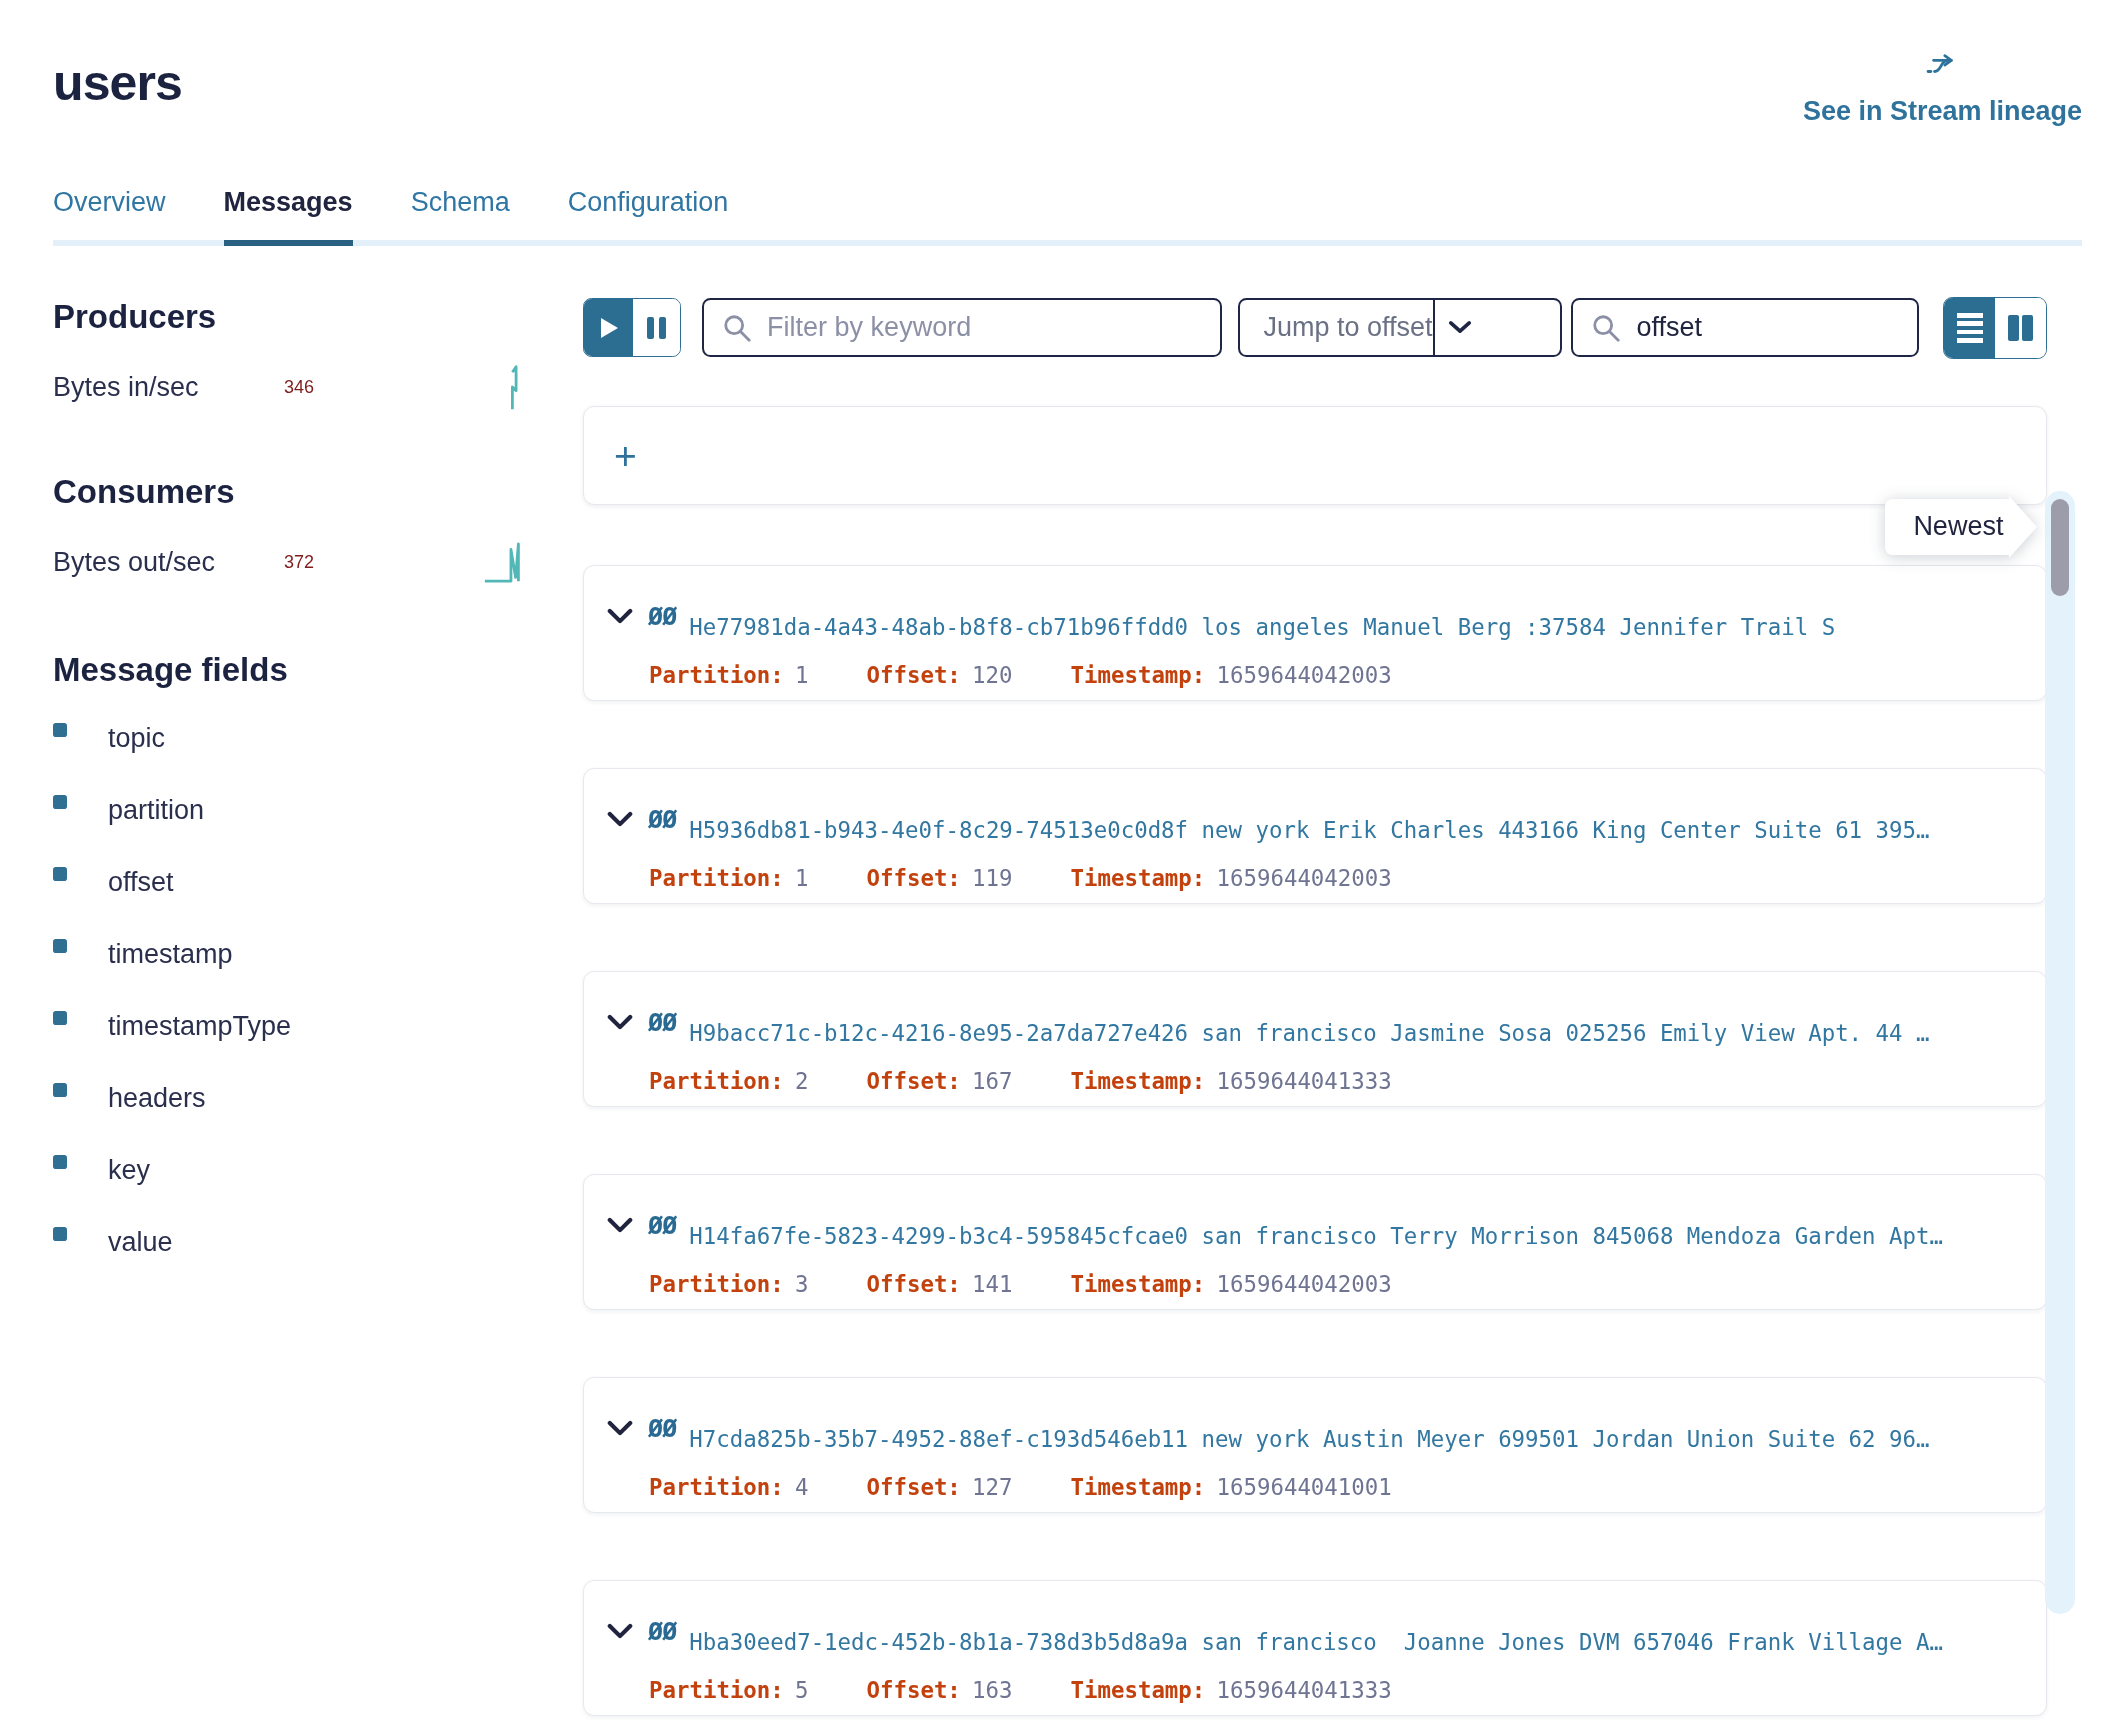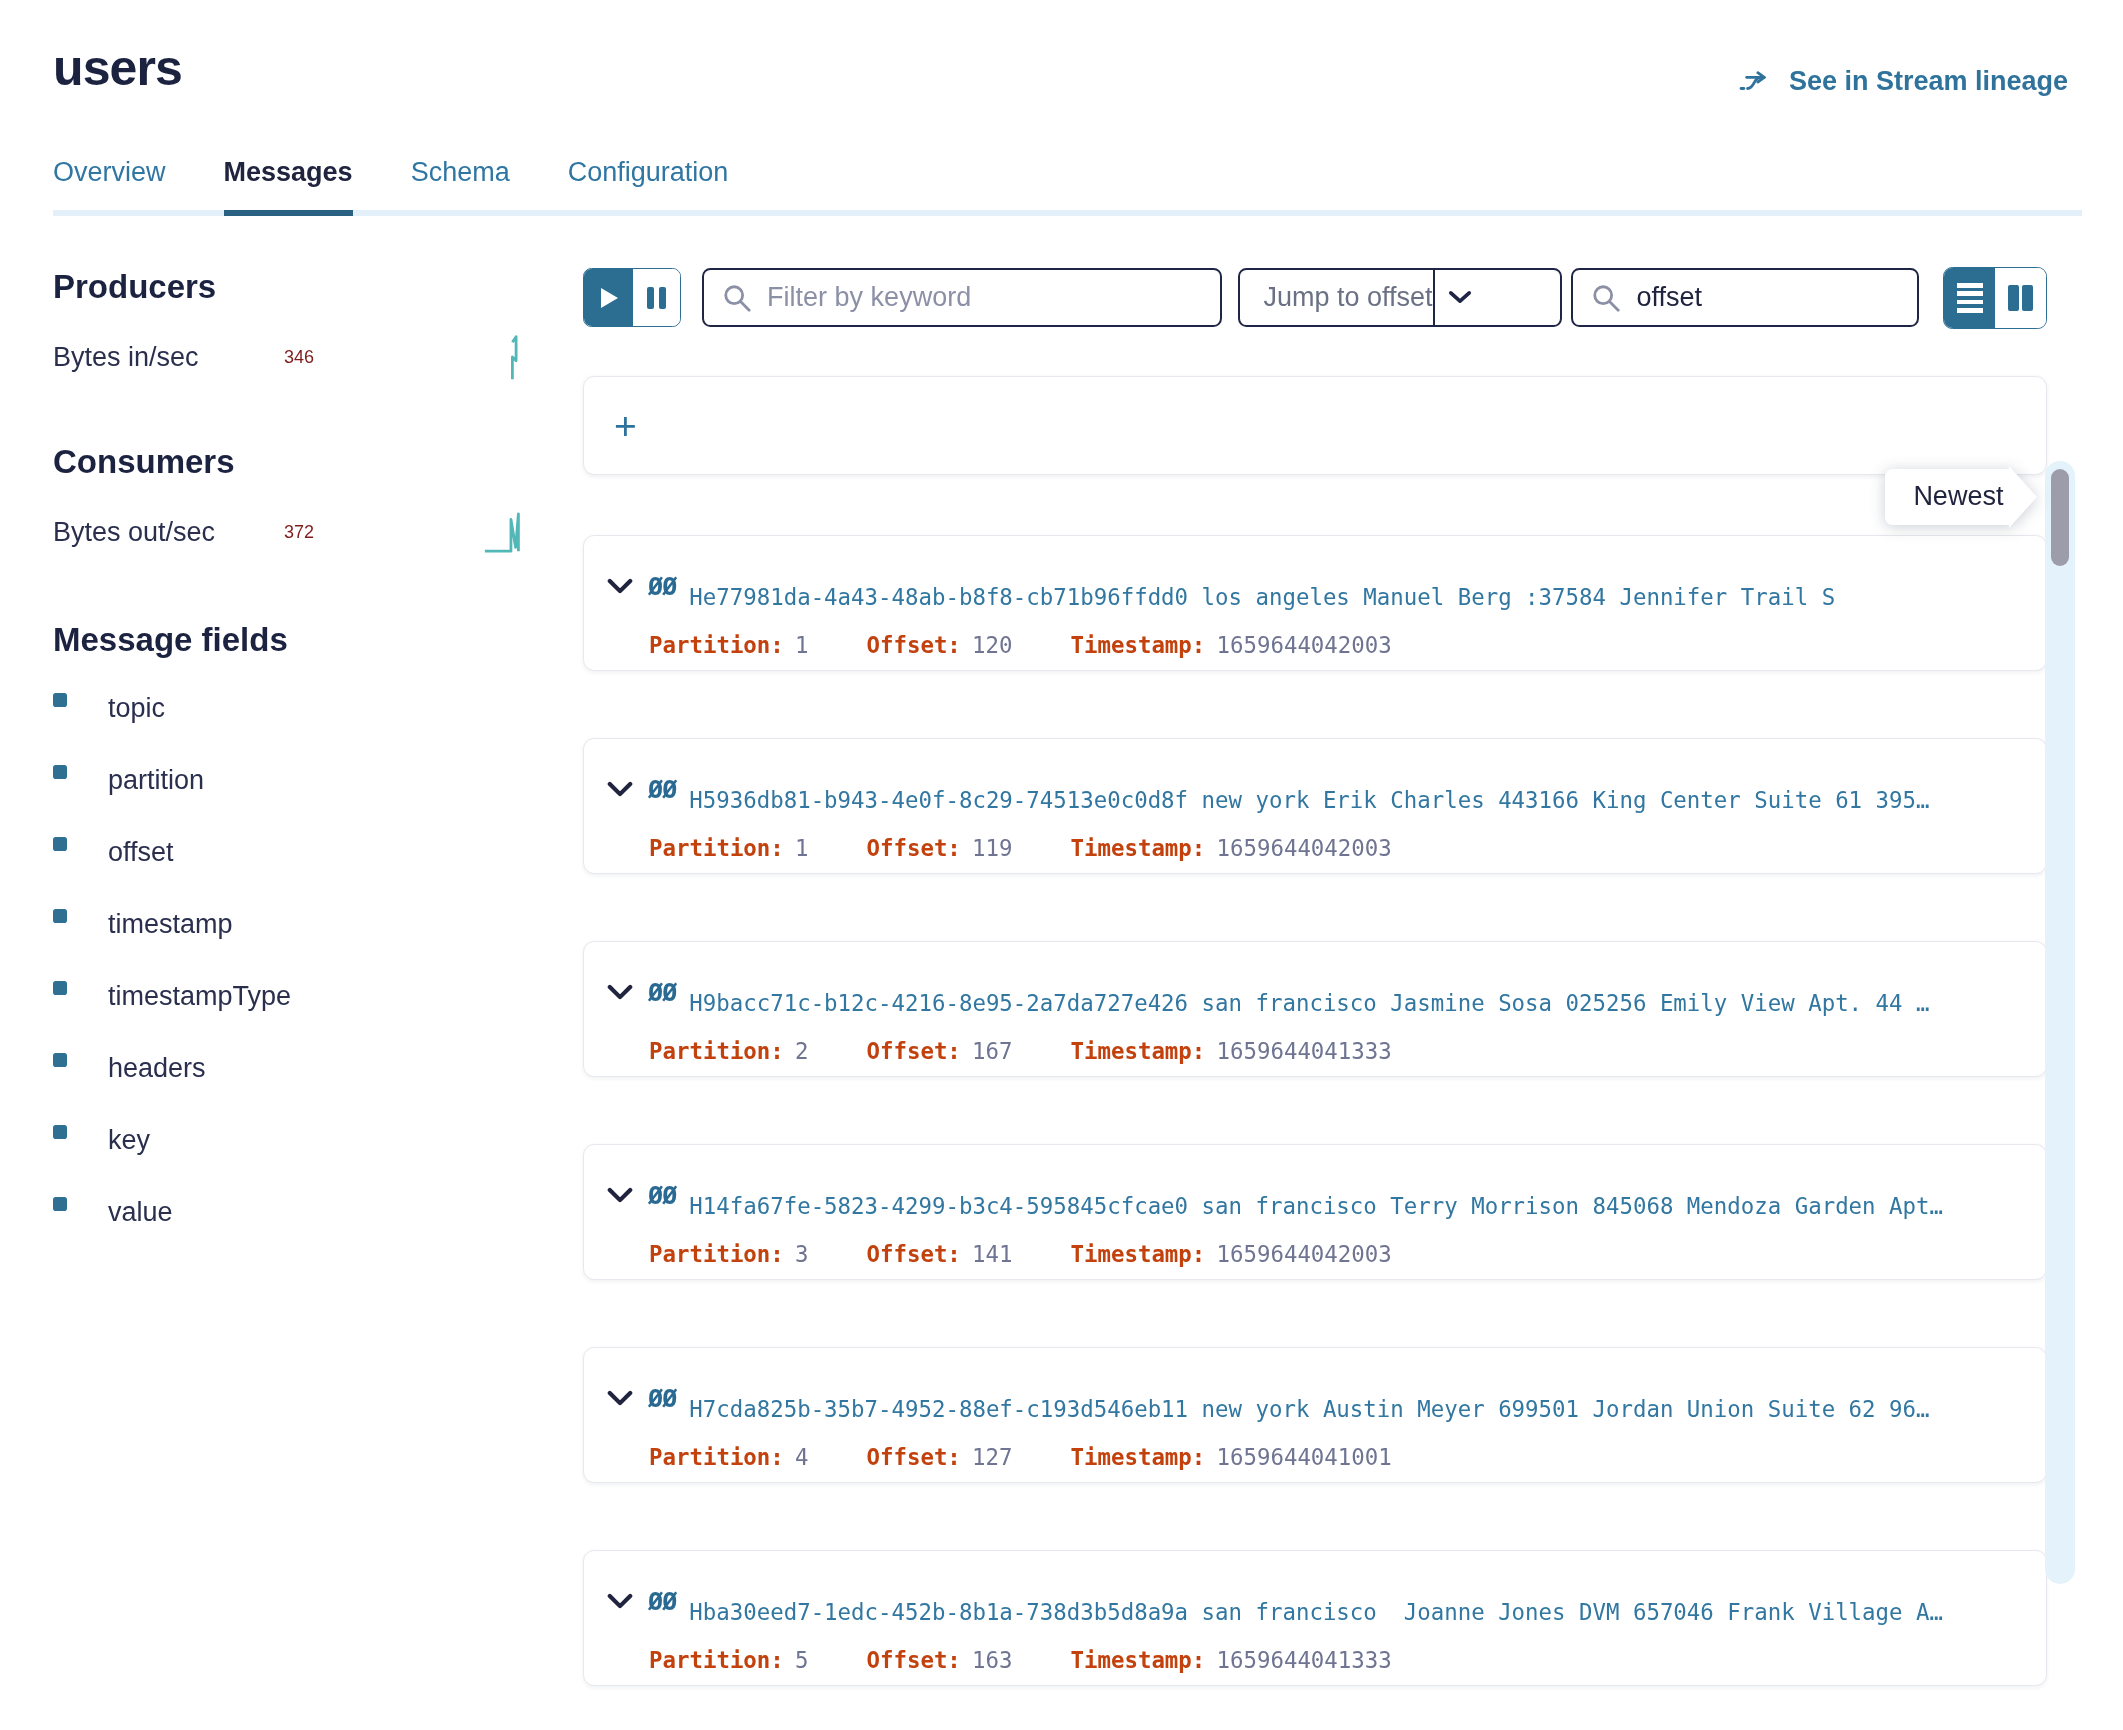--- a/index.html
+++ b/index.html
@@ -6,25 +6,25 @@
     --accent:#2c6e91; --link:#2f729c; --navy:#20243f; --teal:#52b7b7;
     --graytxt:#8c90a6; --valgray:#6e7491; --cardborder:#e7e8ee;
   }
   *{box-sizing:border-box; margin:0; padding:0;}
   html,body{background:#fff;}
   body{
     width:2124px; height:1730px; overflow:hidden; position:relative;
     font-family:"Liberation Sans", sans-serif; color:var(--navy);
   }
   
-  .header{display:flex; justify-content:space-between; align-items:flex-end;
-          padding:39px 56px 0 53px;}
+  .header{display:flex; justify-content:space-between; align-items:center;
+          padding:39px 42px 0 53px;}
   .page-title{font-size:50px; font-weight:700; letter-spacing:-0.9px; color:#1c2340;}
   .lineage-link{display:flex; align-items:center; gap:18px; margin-top:13px;
-          color:var(--link); font-size:27px; font-weight:700; cursor:pointer;}
+          color:var(--link); font-size:27px; font-weight:700; cursor:pointer;flex-direction:column;}
   
   .tabs{margin:60px 42px 0 53px; display:flex; border-bottom:6.5px solid #e3f0fa;}
   .tab{font-size:27px; font-weight:500; color:#3076a3; padding-bottom:22.4px;
        margin-right:58px; cursor:pointer; border-bottom:6.5px solid transparent; margin-bottom:-6.5px;}
   .tab.active{color:#20243f; font-weight:700; border-bottom-color:#2a6183;}
   
   .main{display:flex; margin-top:0; padding-left:53px;}
   .sidebar{width:471px; flex:none; padding-top:52px;}
   .side-h{font-size:33px; font-weight:700; color:#1c2340;}
   .stat-row{display:flex; align-items:center; margin-top:28px; height:47px;}

